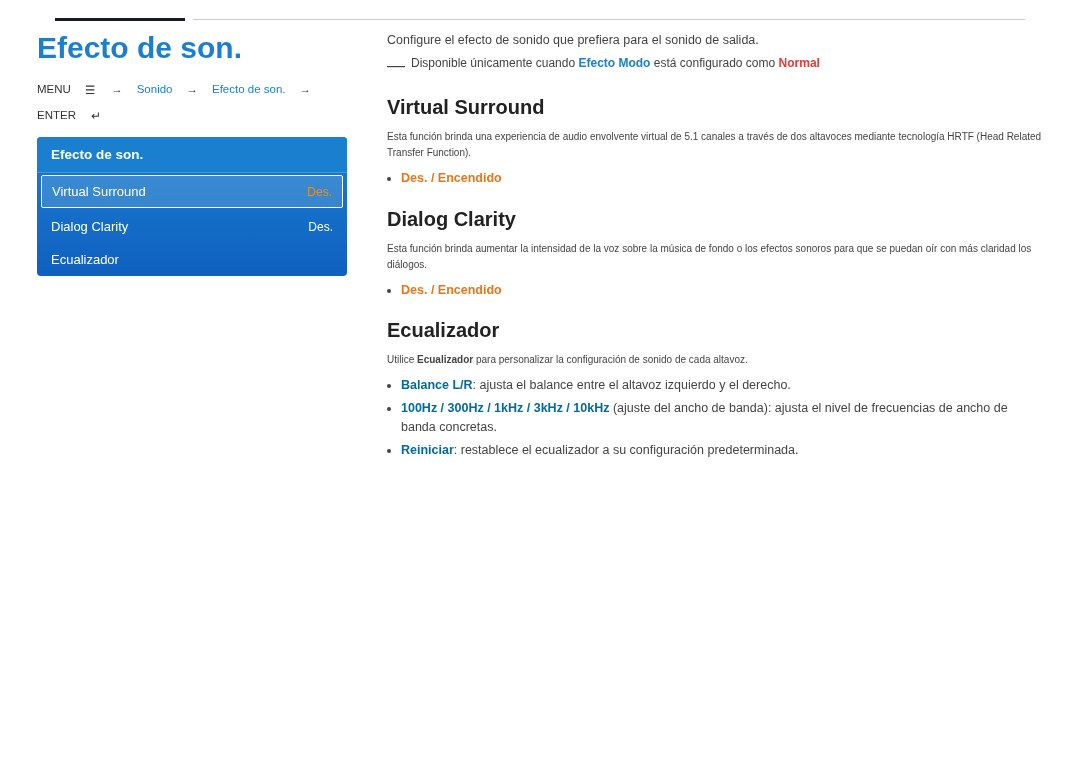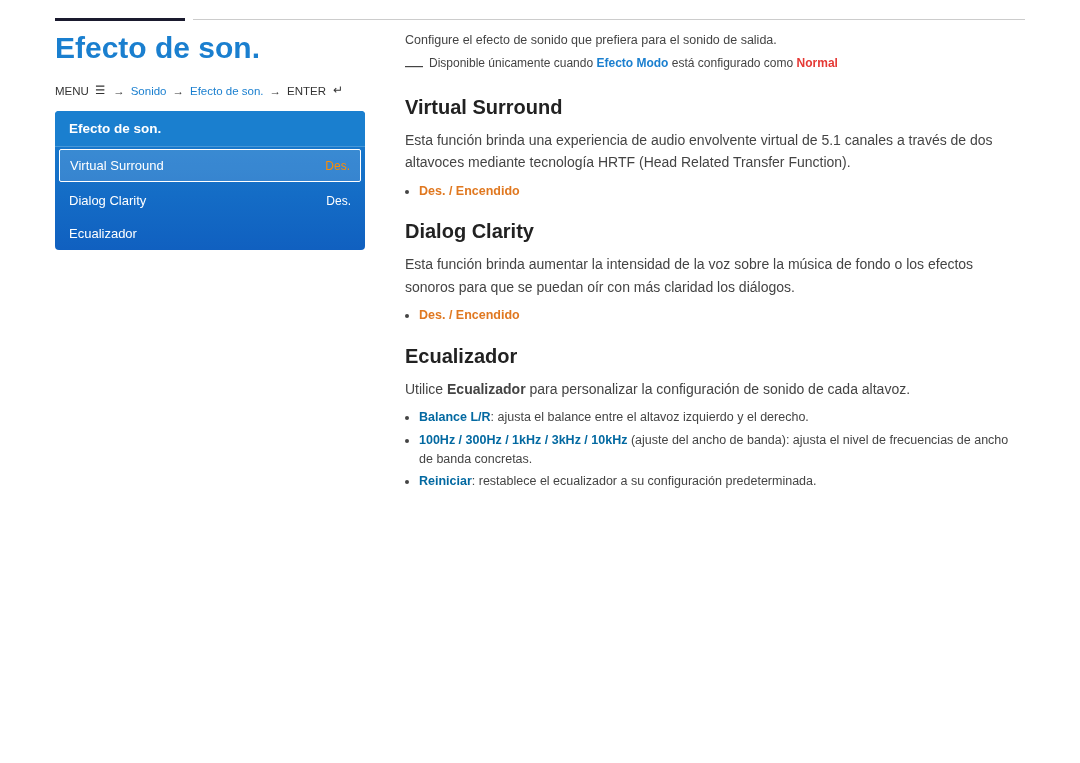--- a/index.html
+++ b/index.html
@@ -26,21 +26,21 @@
       margin-right: 8px;
     }
     .top-bar-line-right {
       flex: 1;
       height: 1px;
       background: #ccc;
     }
 
     .main-layout {
       display: flex;
-      padding: 0 55px;
+      padding: 0 37px;
       gap: 40px;
     }
 
     
     .left-col {
       width: 310px;
       flex-shrink: 0;
     }
 
     .page-title {
@@ -48,23 +48,23 @@
       font-weight: bold;
       color: #1a7fcf;
       margin-bottom: 18px;
     }
 
     .breadcrumb {
       font-size: 11.5px;
       color: #333;
       margin-bottom: 14px;
       display: flex;
-      align-items: flex-end;
+      align-items: flex-start;
       flex-wrap: wrap;
-      gap: 4px;
+      gap: 12px;
     }
     .breadcrumb .highlight {
       color: #1a7fcf;
       font-weight: normal;
     }
     .breadcrumb .arrow {
       color: #333;
       margin: 0 2px;
     }
     .breadcrumb .enter-icon {
@@ -153,21 +153,21 @@
     }
 
     .section-title {
       font-size: 20px;
       font-weight: bold;
       color: #222;
       margin-bottom: 10px;
     }
 
     .section-body {
-      font-size: 14px;
+      font-size: 10px;
       color: #444;
       line-height: 1.6;
       margin-bottom: 8px;
     }
 
     .bullet-list {
       margin-left: 14px;
       margin-bottom: 20px;
     }
     .bullet-list li {

